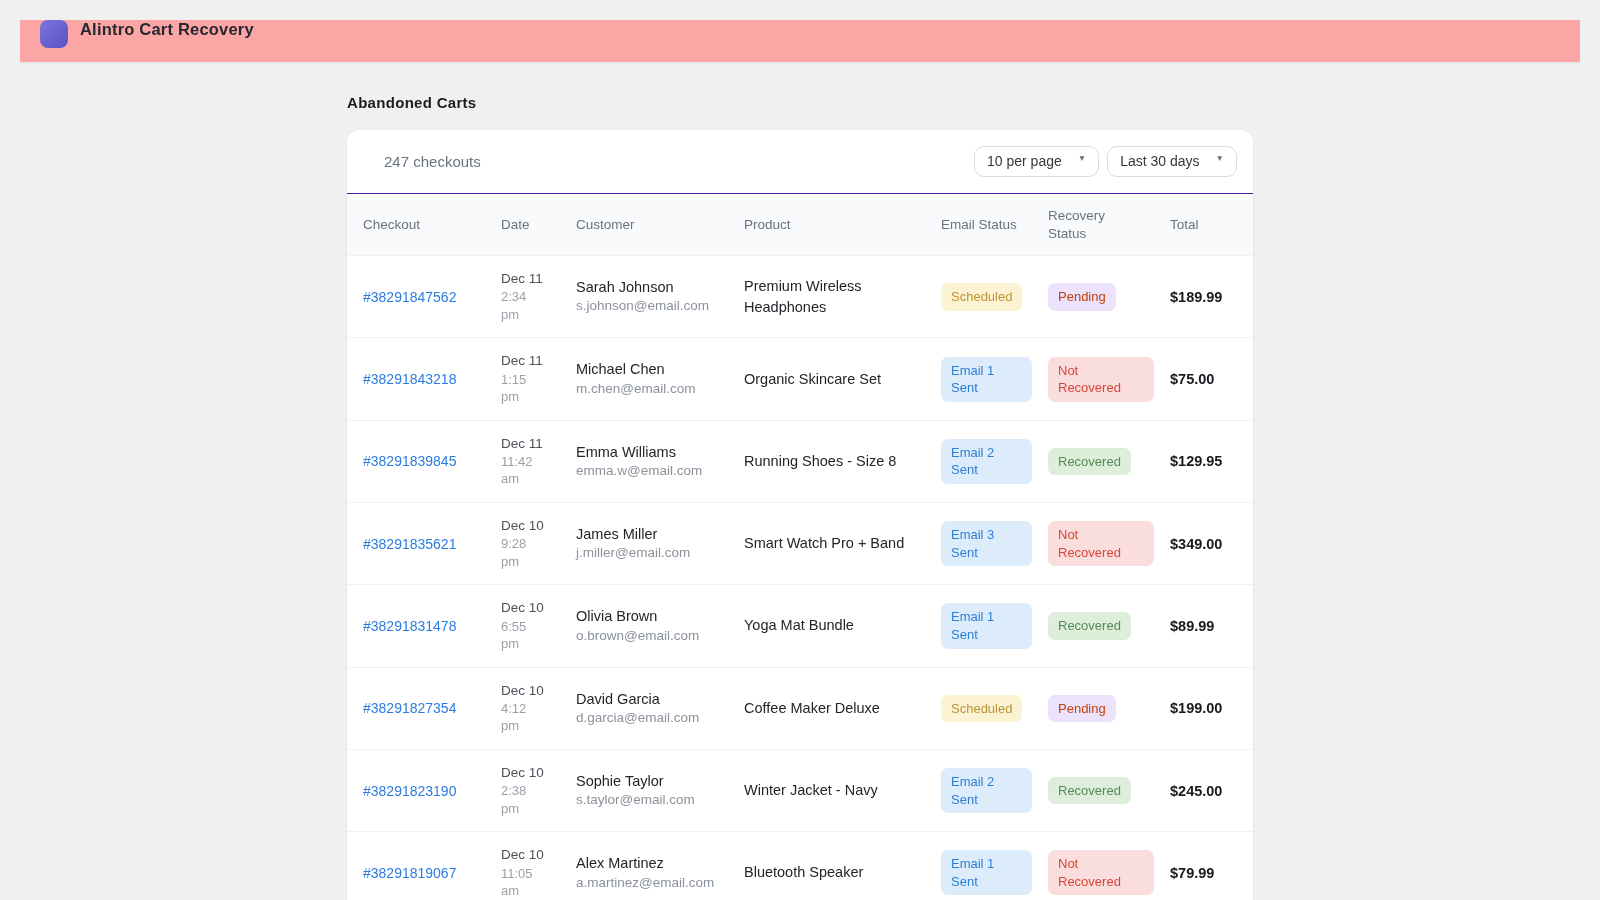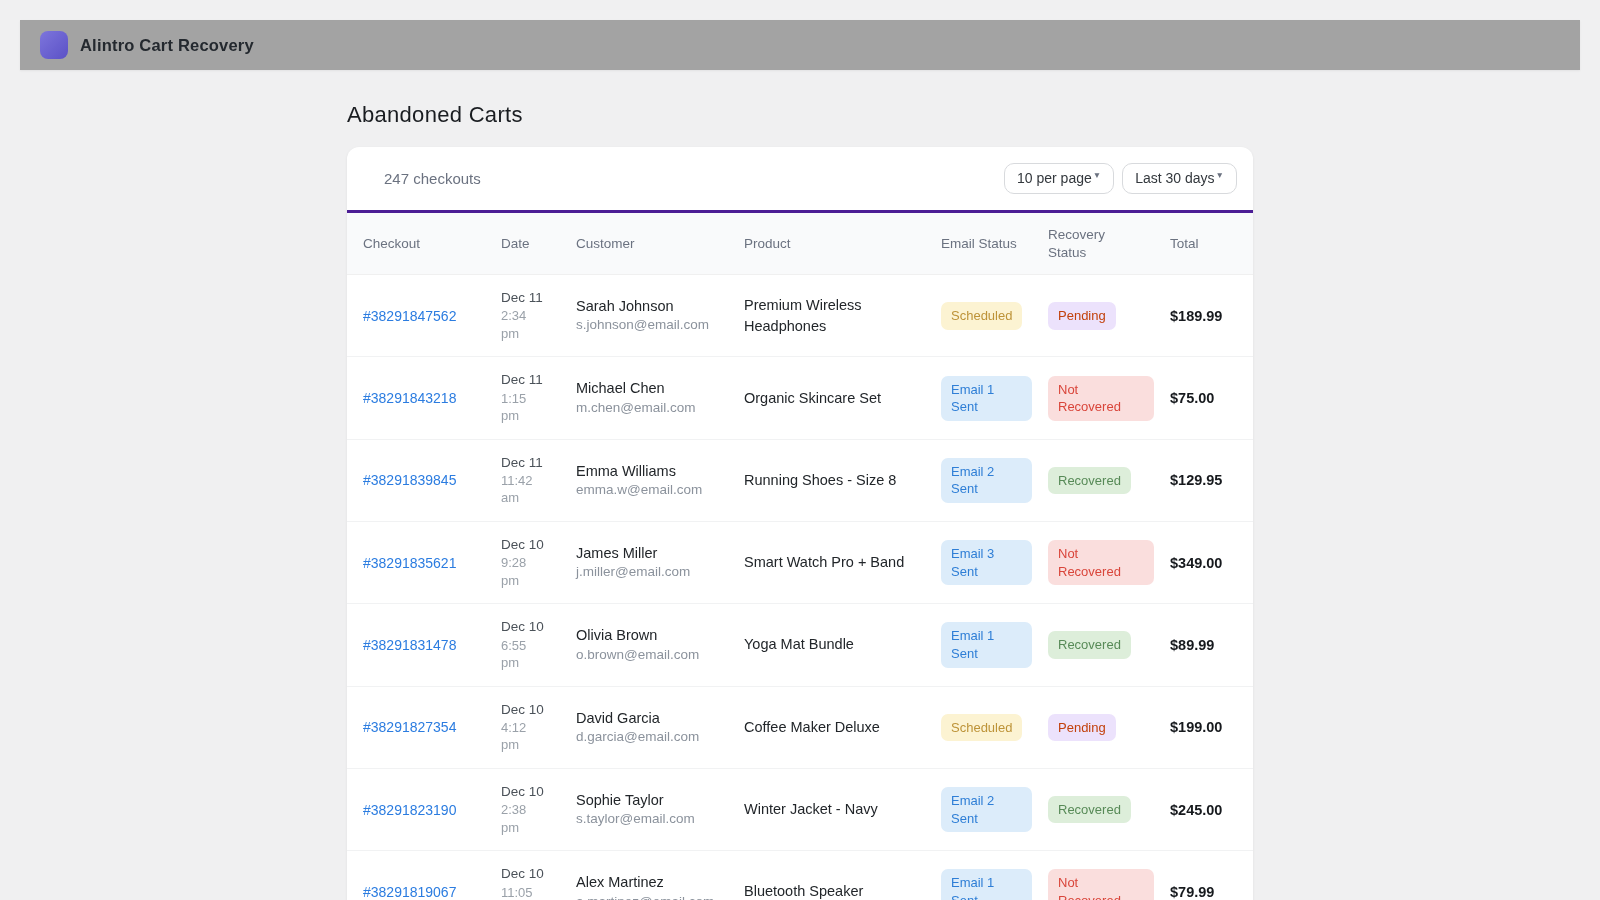--- a/index.html
+++ b/index.html
@@ -5,40 +5,39 @@
   * { margin:0; padding:0; box-sizing:border-box; }
   html,body { width:1600px; height:900px; }
   body {
     background:#f0f0f1;
     font-family:"Liberation Sans","DejaVu Sans",sans-serif;
     color:#1f2328;
   }
   
   .appbar {
     margin:20px 20px 0 20px;
-    height:50px;
-    background:#a3a3a3;
+    height:42px;
+    background:#fca5a5;
     display:flex;
-    align-items:center;
     padding:0 20px;
     box-shadow:0 1px 2px rgba(0,0,0,0.06);
   }
   .logo {
     width:28px; height:28px;
     border-radius:8px;
     background:linear-gradient(135deg,#7d75dc 0%,#5b51c6 100%);
     margin-right:12px;
     flex:0 0 auto;
   }
   .app-title { font-size:16.5px; font-weight:bold; color:#24292f; letter-spacing:.2px; }
 
   
   .container { width:906px; margin:0 auto; }
   .page-title {
-    font-size:22px; font-weight:normal; color:#1a1d21;
+    font-size:15px; font-weight:bold; color:#1a1d21;
     margin-top:32px; margin-bottom:19px; letter-spacing:.3px;
   }
   .card {
     background:#ffffff;
     border-radius:12px;
     box-shadow:0 1px 3px rgba(0,0,0,0.07);
     overflow:hidden;
   }
   .toolbar {
     display:flex; align-items:center; justify-content:space-between;
@@ -49,35 +48,35 @@
   .toolbar-right { display:flex; gap:8px; }
   .select-btn {
     background:#ffffff;
     border:1px solid #d8dadd;
     border-radius:10px;
     padding:6px 12px 7px 12px;
     font-size:14px;
     color:#33383d;
     font-family:inherit;
     cursor:pointer;
-    display:inline-flex; align-items:flex-start; gap:1px;
+    display:inline-flex; align-items:flex-start; gap:16px;
   }
   .caret { font-size:8.5px; color:#6b7280; line-height:1; margin-top:1px; }
 
   
   table { width:100%; border-collapse:collapse; table-layout:fixed; }
   col.c-checkout { width:146px; }
   col.c-date     { width:75px; }
   col.c-customer { width:168px; }
   col.c-product  { width:197px; }
   col.c-email    { width:107px; }
   col.c-recovery { width:122px; }
   col.c-total    { width:auto; }
 
-  thead tr { background:#f9fafb; border-top:3px solid #4c1d95; border-bottom:1px solid #f0f0f0; }
+  thead tr { background:#f9fafb; border-top:1px solid #4c1d95; border-bottom:1px solid #f0f0f0; }
   th {
     text-align:left; font-weight:normal;
     font-size:13.5px; color:#6b7280;
     padding:13px 8px;
   }
   th:first-child { padding-left:16px; }
   th.num, td.num { text-align:left; padding-right:14px; }
   .th-wrap { display:inline-block; max-width:72px; line-height:1.3; }
 
   tbody tr { border-bottom:1px solid #f1f2f3; }

